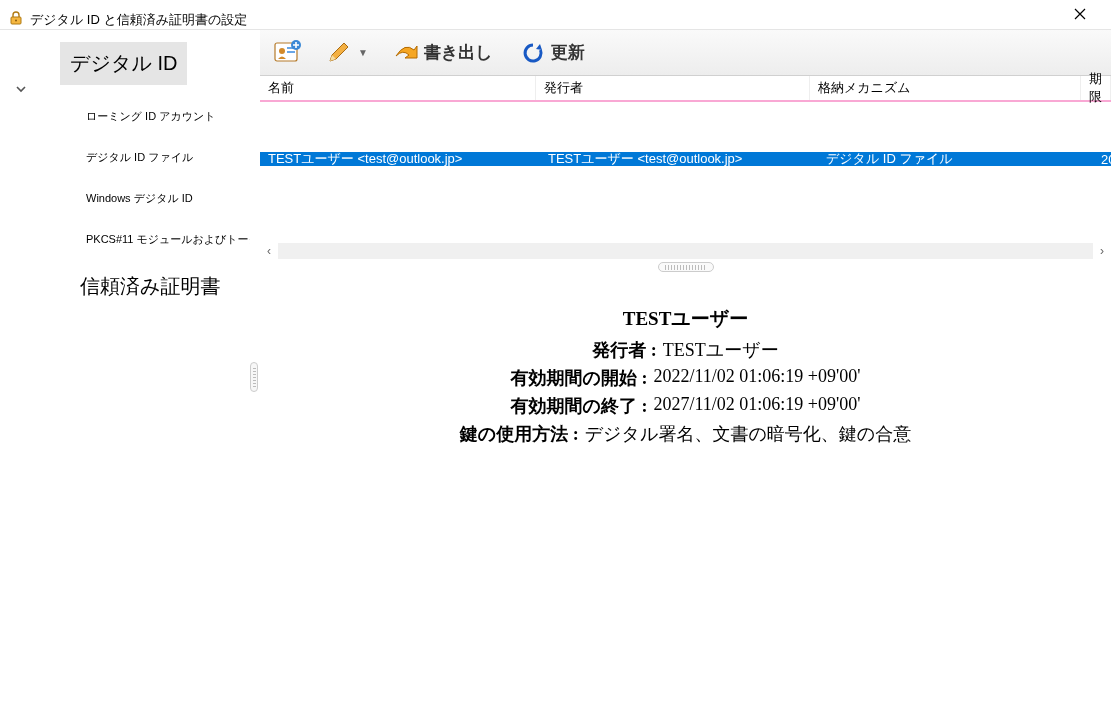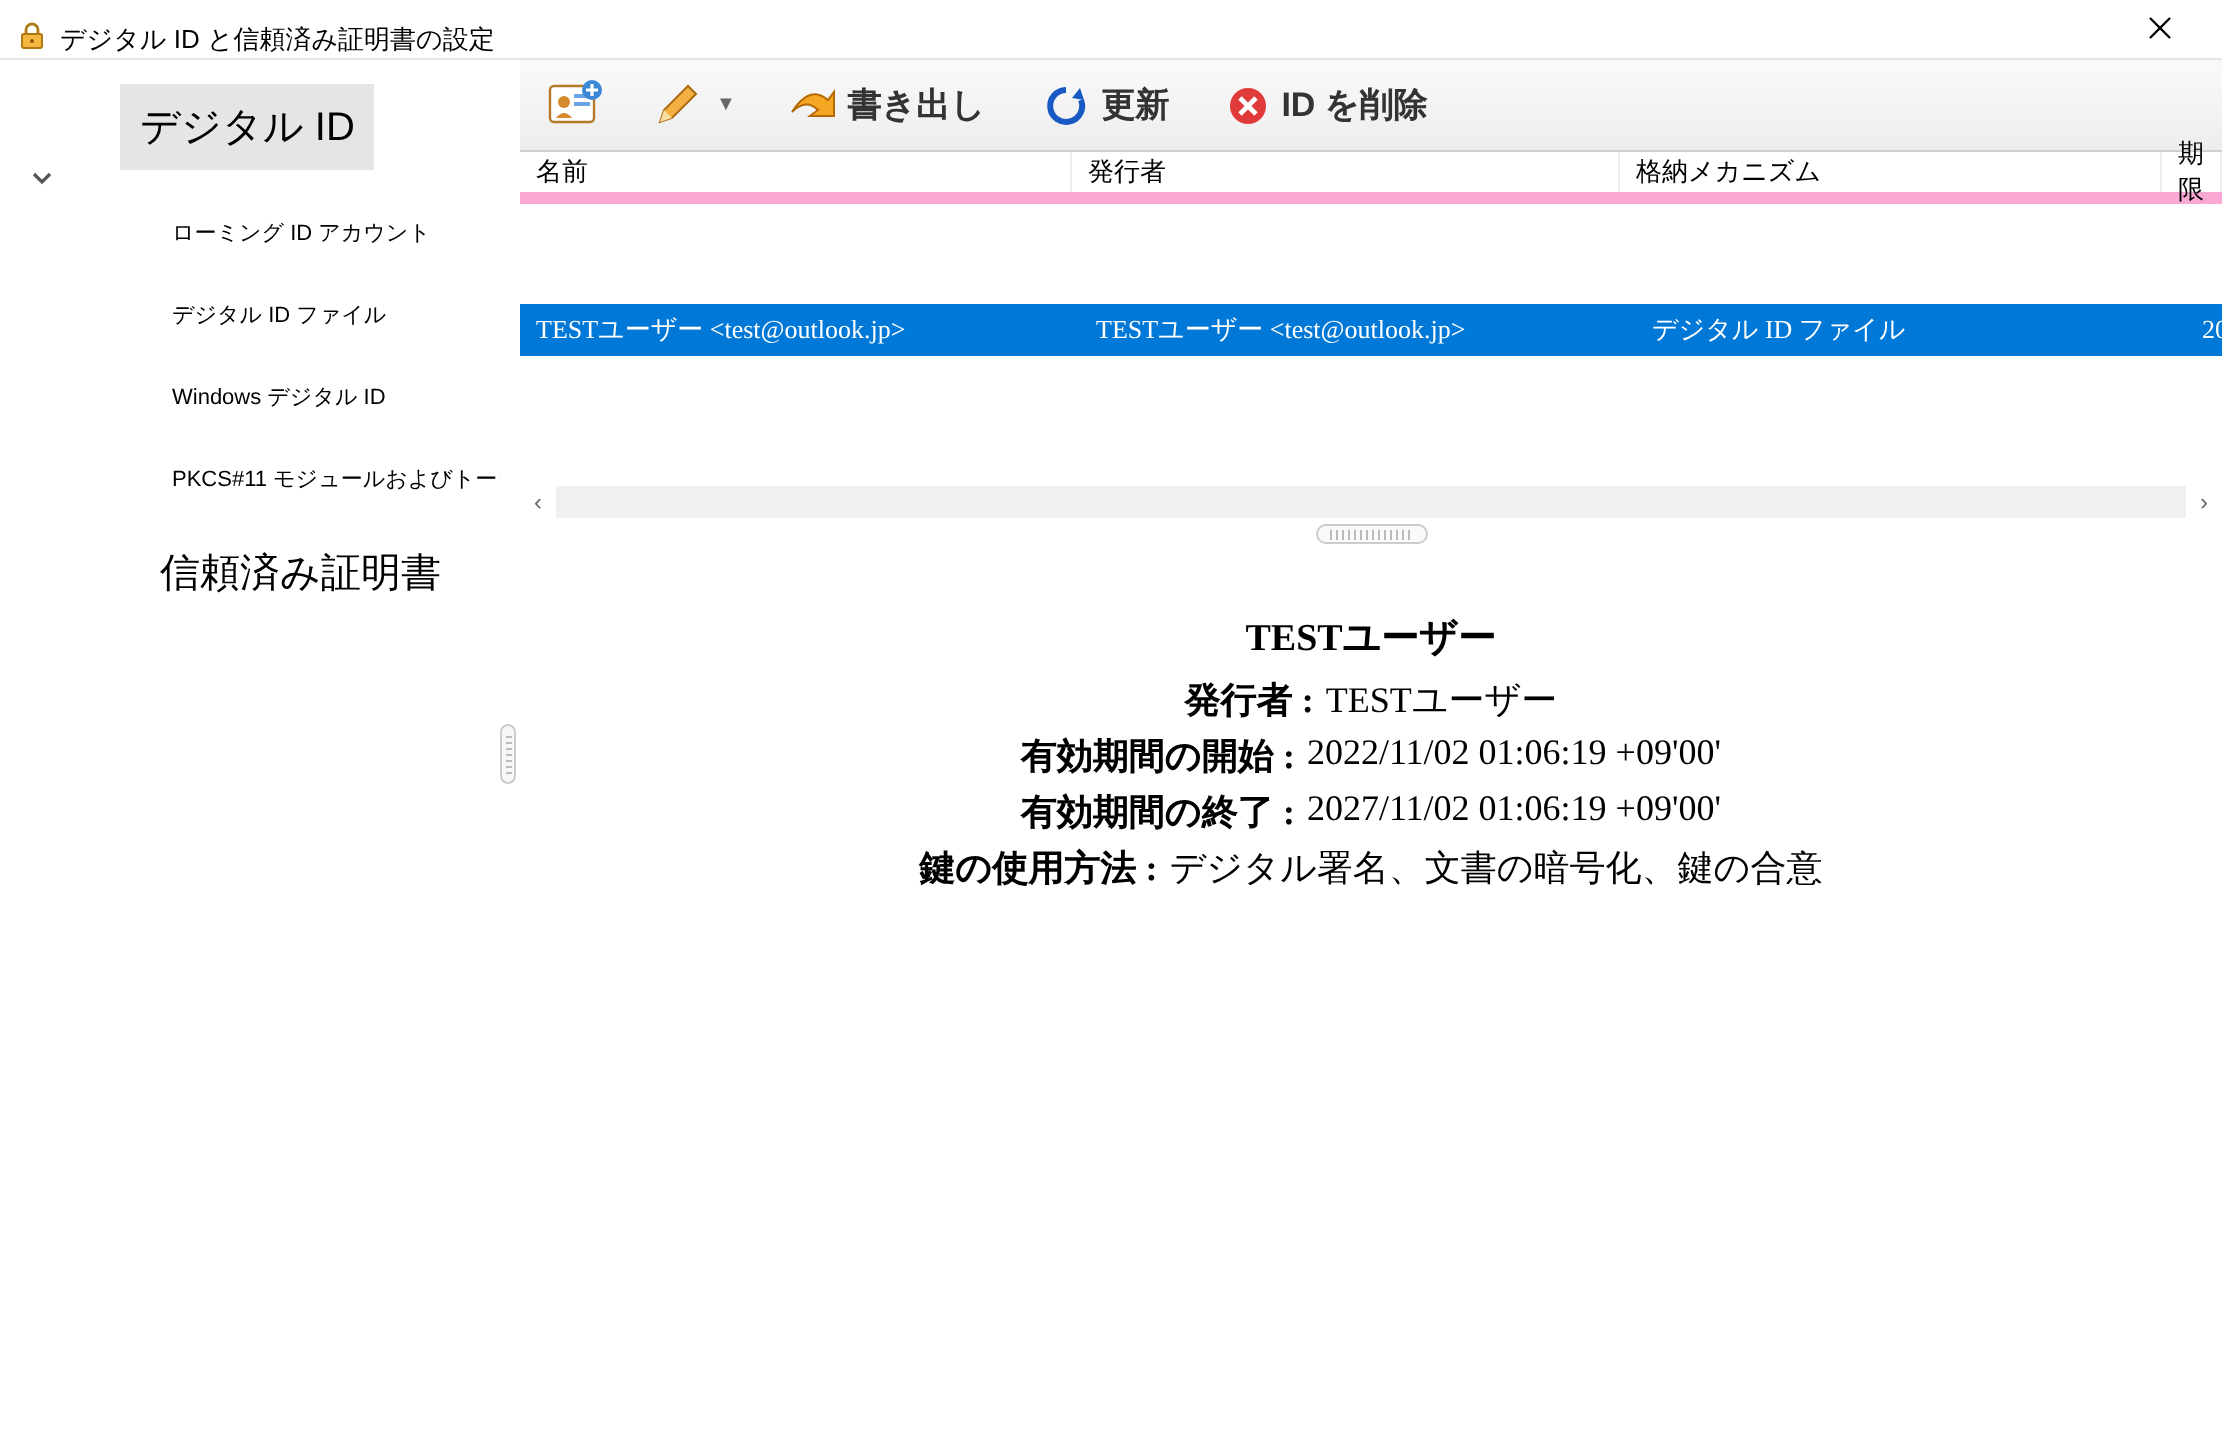--- a/index.html
+++ b/index.html
@@ -117,43 +117,42 @@
       color:#333;
       border-radius:2px;
     }
     .toolbar .icon-only { padding: 4px 8px; }
     .toolbar .dd-caret { font-size:10px; color:#666; margin-left:2px; }
 
     .table-wrap { flex:0 0 auto; }
     .thead {
       display:flex;
       height:26px;
-      border-bottom:6px solid #f9a8d4;
+      border-bottom:2px solid #f9a8d4;
       background:#fff;
       font-size:13px;
       color:#000;
     }
     .thead .th {
       padding: 4px 8px;
       border-right:1px solid #eee;
       display:flex;
       align-items:center;
     }
     .col-name { width:280px; }
     .col-issuer { width:278px; }
     .col-storage { width:275px; }
     .col-exp { flex:1; }
 
     .tbody { height: 140px; overflow:hidden; }
     .trow {
       display:flex;
-      height:26px;
+      height:14px;
       font-size:13px;
       align-items:center;
-      font-family:Liberation Serif, serif;
     }
     .trow.selected { background:#0078d7; color:#fff; }
     .trow .td { padding: 2px 8px; overflow:hidden; white-space:nowrap; }
     .tbody .spacer-row { height:50px; }
 
     .hscroll {
       height:18px;
       display:flex;
       align-items:center;
       background:#fff;
@@ -269,27 +268,20 @@
         </svg>
         <span>書き出し</span>
       </div>
       <div class="tbtn">
         <svg width="24" height="24" viewBox="0 0 24 24">
           <path d="M12 4 a8 8 0 1 0 7.5 5" fill="none" stroke="#1859c4" stroke-width="3"></path>
           <path d="M19 3 l2 6 l-6 -1 Z" fill="#1859c4"></path>
         </svg>
         <span>更新</span>
       </div>
-      <div class="tbtn">
-        <svg width="22" height="22" viewBox="0 0 22 22">
-          <circle cx="11" cy="11" r="9" fill="#e03a3a"></circle>
-          <path d="M7 7 L15 15 M15 7 L7 15" stroke="#fff" stroke-width="2.4"></path>
-        </svg>
-        <span>ID を削除</span>
-      </div>
     </div>
 
     <div class="table-wrap">
       <div class="thead">
         <div class="th col-name">名前</div>
         <div class="th col-issuer">発行者</div>
         <div class="th col-storage">格納メカニズム</div>
         <div class="th col-exp">期限</div>
       </div>
       <div class="tbody">

